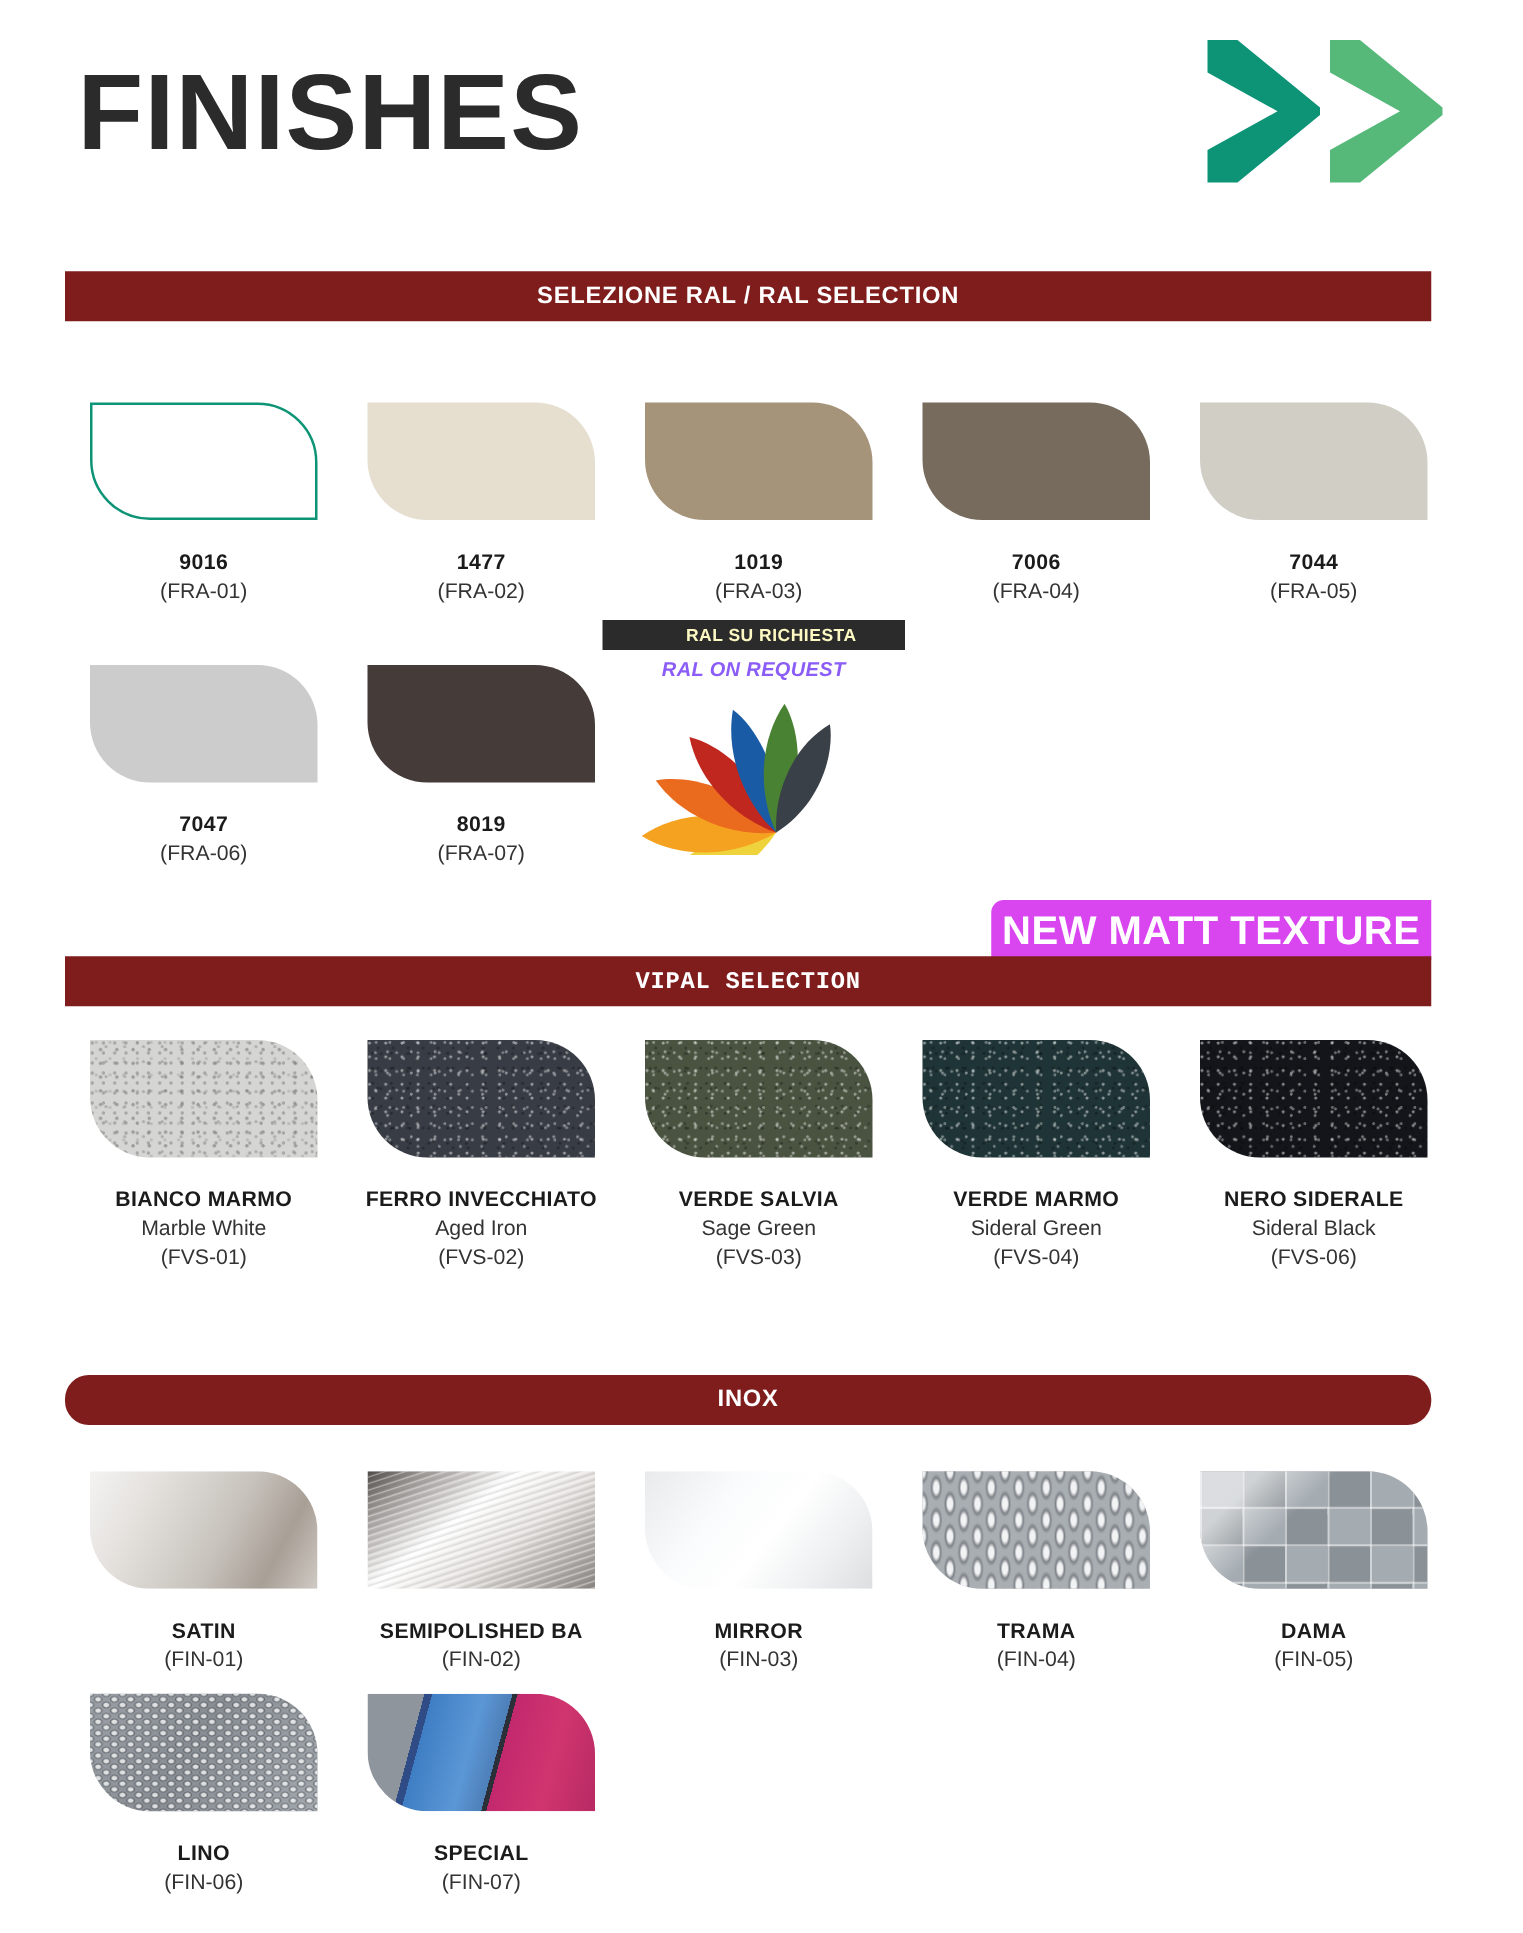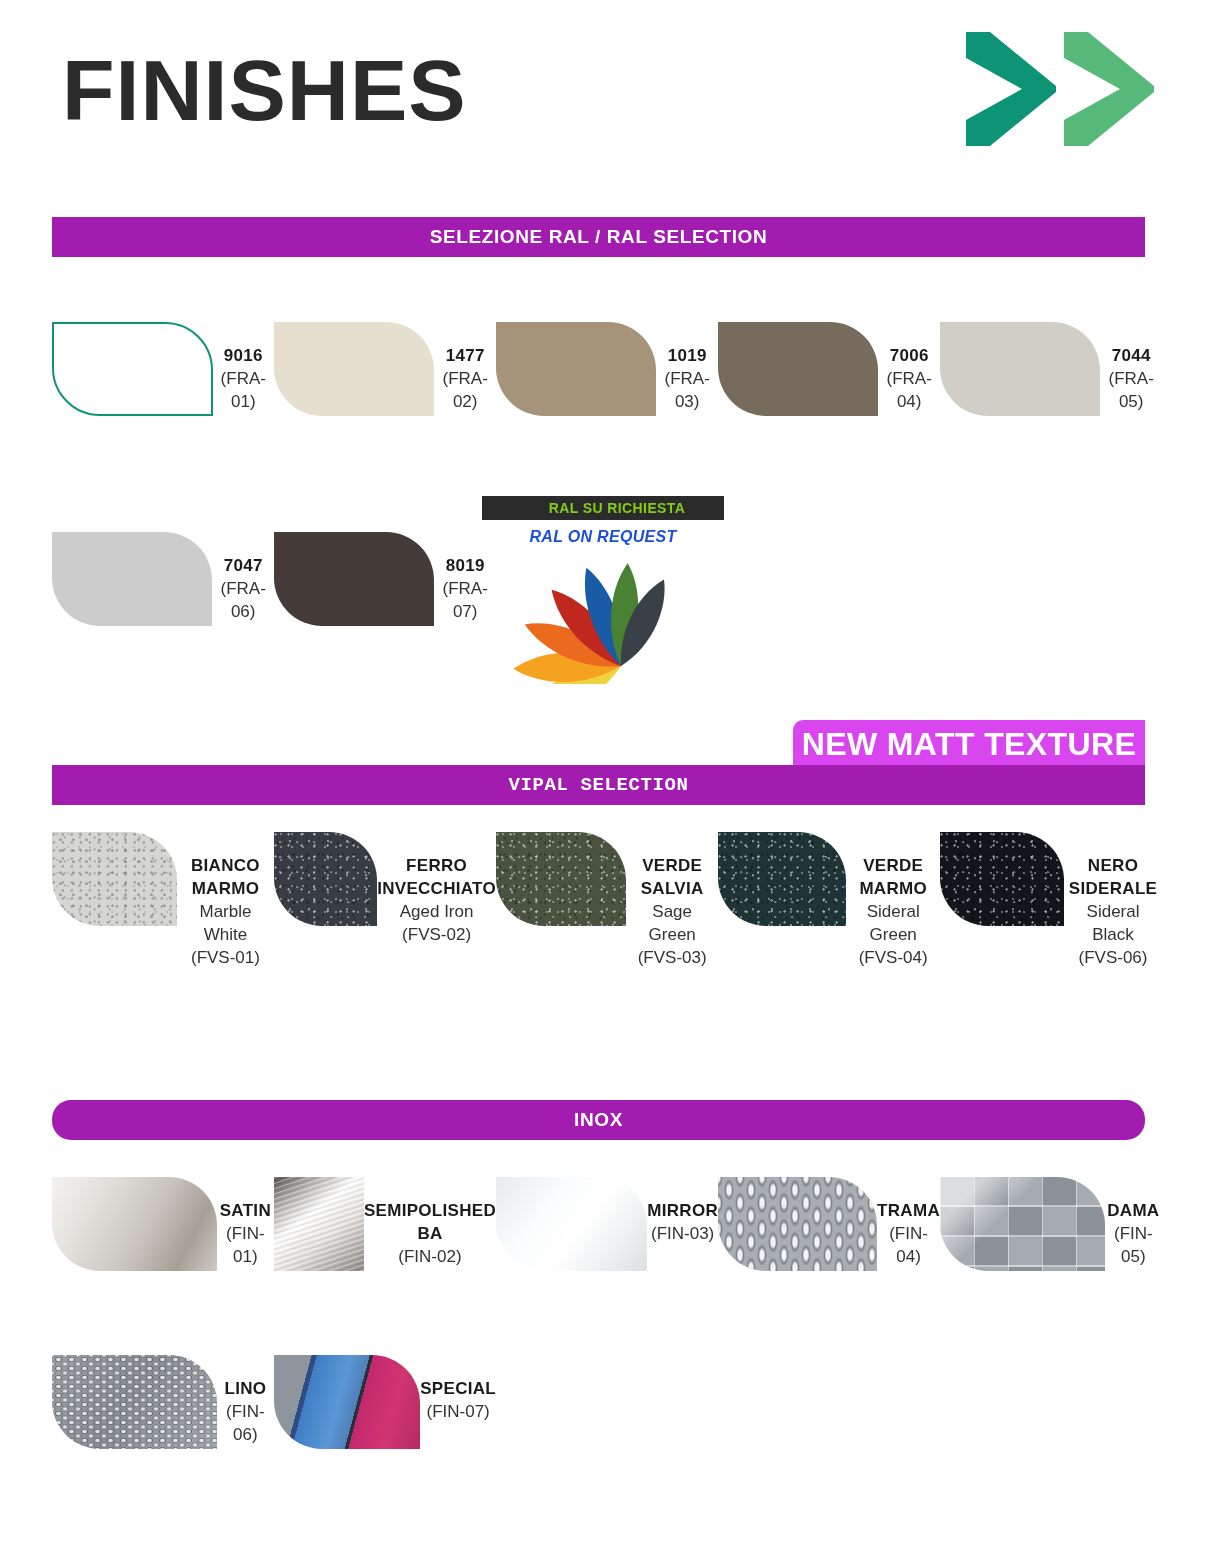--- a/index.html
+++ b/index.html
@@ -40,21 +40,21 @@
     right: 58px; top: 28px;
     width: 200px; height: 122px;
   }
 
   
   .section-bar {
     position: absolute;
     left: 52px;
     width: 1093px;
     height: 40px;
-    background: #a21caf;
+    background: #7f1d1d;
     color: #ffffff;
     font-size: 19px;
     font-weight: bold;
     letter-spacing: 0.6px;
     display: flex;
     align-items: center;
     justify-content: center;
   }
 
   
@@ -76,21 +76,22 @@
   
   .swatch-row {
     position: absolute;
     left: 52px;
     width: 1110px;
     display: flex;
   }
   .swatch-cell {
     width: 222px;
     display: flex;
-    flex-direction: row;
+    flex-direction: column;
+    align-items: center;
   }
 
   
   .chip {
     width: 182px;
     height: 94px;
     border-radius: 0 48px 0 48px;
     overflow: hidden;
     position: relative;
   }
@@ -130,35 +131,35 @@
     position: absolute;
     left: 482px; top: 496px;
     width: 242px;
     display: flex;
     flex-direction: column;
     align-items: center;
   }
   .request-bar {
     width: 242px; height: 24px;
     background: #2b2b2b;
-    color: #84cc16;
+    color: #fef9c3;
     font-size: 14px;
     font-weight: bold;
     letter-spacing: 0.4px;
     display: flex;
     align-items: center;
     justify-content: center;
     padding-left: 28px;
   }
   .request-sub {
     margin-top: 8px;
     font-size: 16px;
     font-weight: bold;
     font-style: italic;
-    color: #1d4ed8;
+    color: #8b5cf6;
     letter-spacing: 0.3px;
   }
   .fan {
     margin-top: 8px;
     width: 200px; height: 130px;
   }
 
   
   .tex-speckle::after,
   .tex-grain::after {

